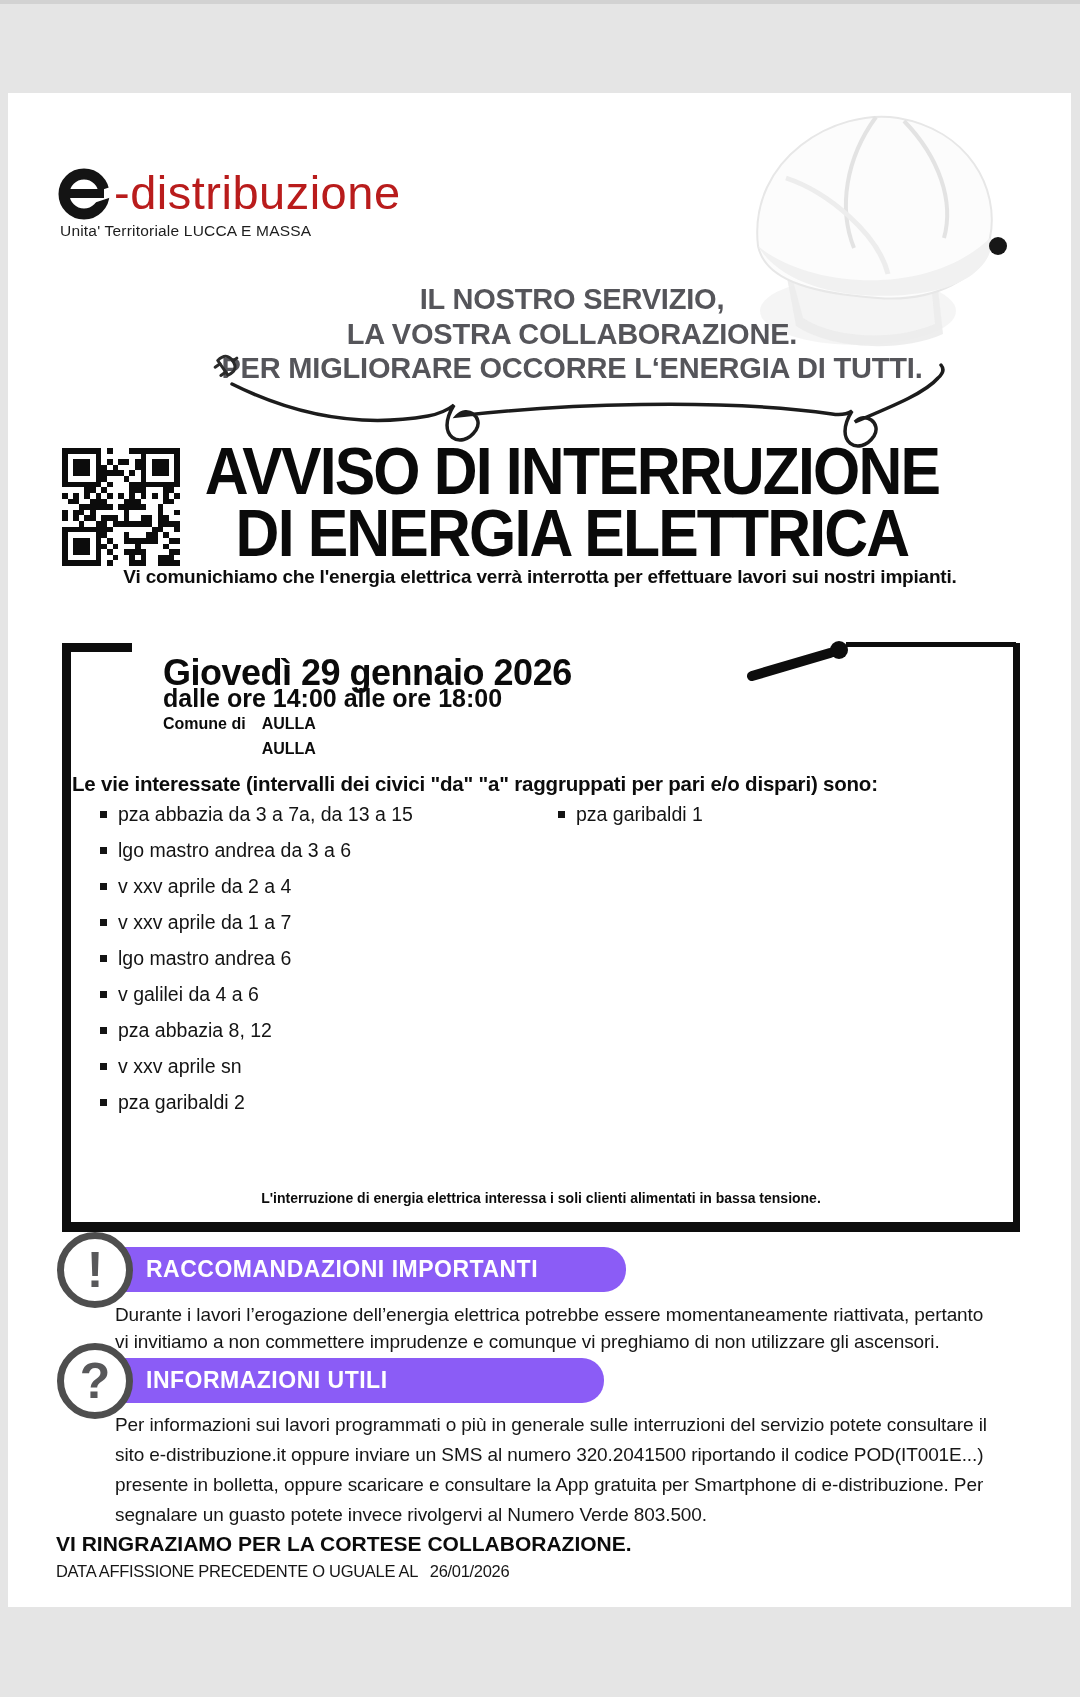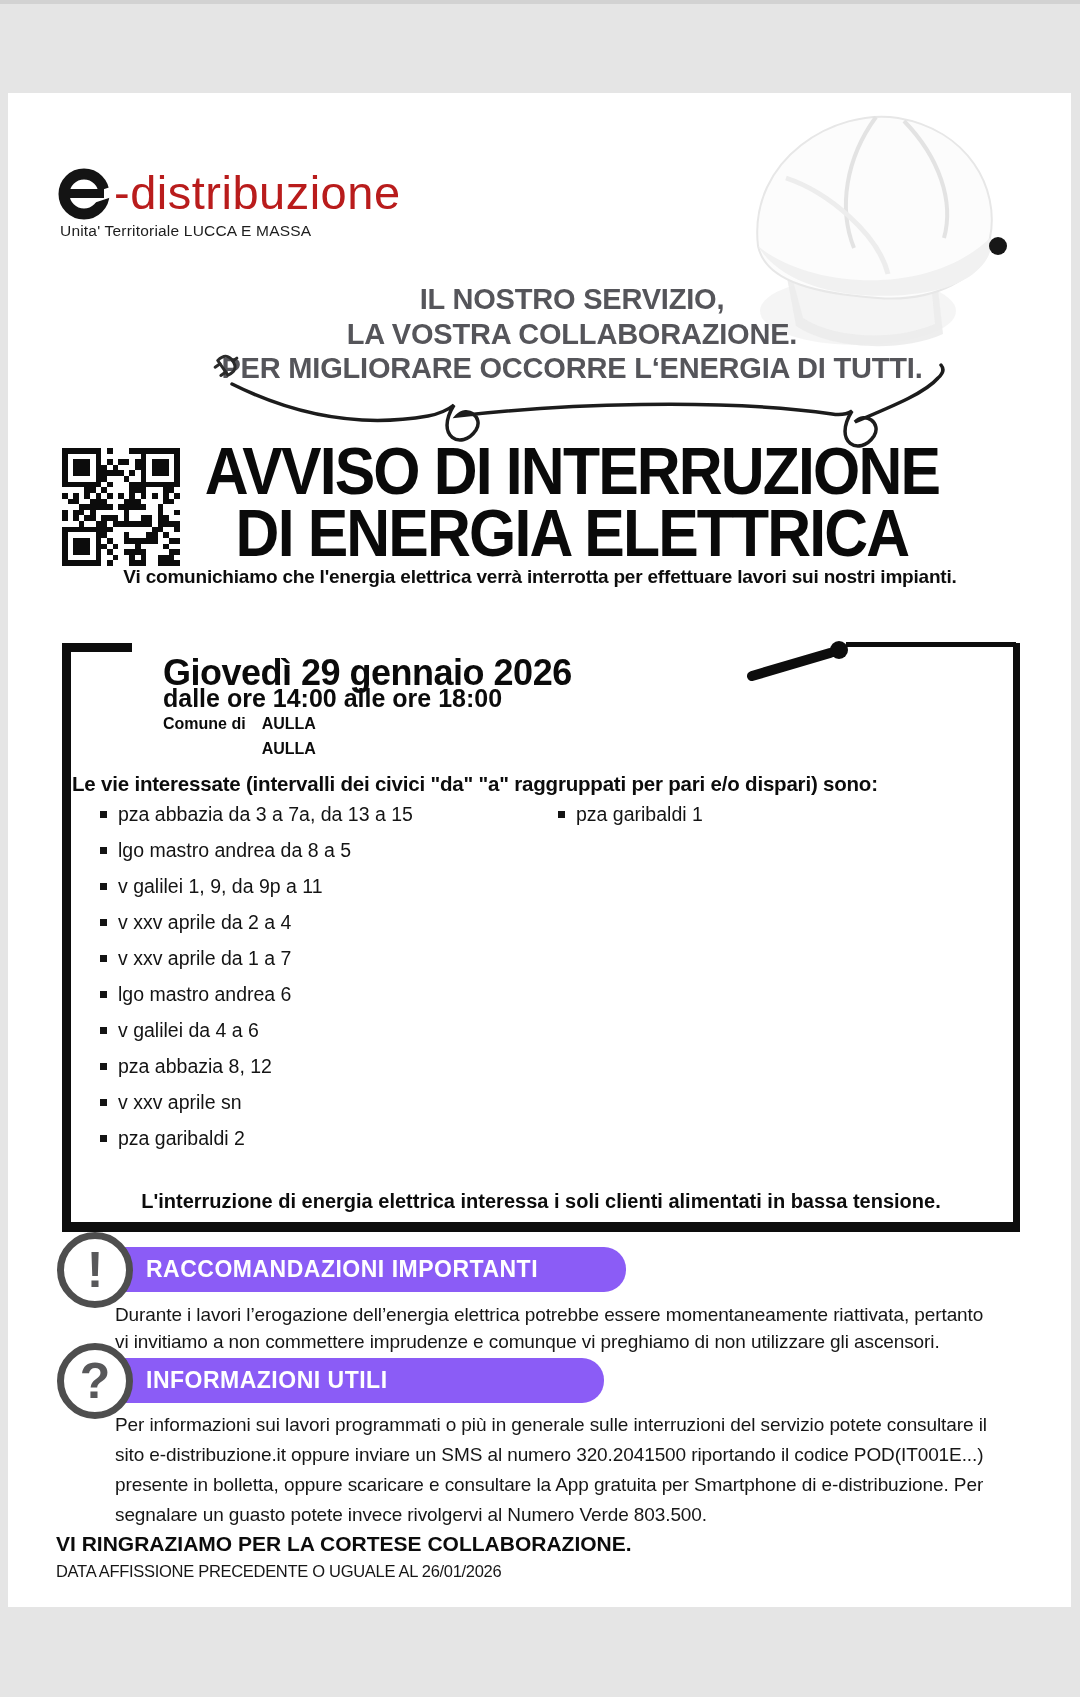--- a/index.html
+++ b/index.html
@@ -48,42 +48,42 @@
   #outage-time{left:163px;top:684px;font-size:25px;font-weight:bold;color:#0b0b0b;}
   #comune-grid{left:163px;top:715px;display:grid;grid-template-columns:auto auto;column-gap:16px;
       font-size:16px;font-weight:bold;color:#0b0b0b;row-gap:7px;}
   #streets-header{left:72px;top:772px;font-size:20.5px;font-weight:bold;color:#0c0c0c;letter-spacing:-0.2px;}
   .street-col{width:450px;}
   #streets-col1{left:100px;top:803px;}
   #streets-col2{left:558px;top:803px;}
   .street-item{display:flex;align-items:center;margin-bottom:13px;height:23px;
       font-size:19.5px;color:#141414;}
   .street-item .bullet{width:7px;height:7px;background:#141414;margin-right:11px;flex:0 0 auto;}
-  #box-note{left:62px;top:1190px;width:958px;text-align:center;font-size:20px;font-weight:bold;color:#0c0c0c;}
+  #box-note{left:62px;top:1190px;width:958px;text-align:center;font-size:14px;font-weight:bold;color:#0c0c0c;}
 
   
   .section-bar{height:45px;background:#8b5cf6;border-radius:0 22px 22px 0;
       display:flex;align-items:center;padding-left:50px;box-sizing:border-box;
       color:#ffffff;font-weight:bold;font-size:23px;letter-spacing:.5px;}
   #bar-raccomandazioni{left:96px;top:1247px;width:530px;}
   #bar-informazioni{left:96px;top:1358px;width:508px;}
   .badge{width:62px;height:62px;border-radius:50%;background:#ffffff;border:7px solid #4e4e4e;
       display:flex;align-items:center;justify-content:center;
       font-weight:bold;font-size:50px;color:#58585a;line-height:1;}
   #badge-exclamation{left:57px;top:1232px;}
   #badge-question{left:57px;top:1343px;}
 
   .section-body{width:884px;font-size:19px;line-height:27px;color:#161616;letter-spacing:-0.1px;}
   #body-raccomandazioni{left:115px;top:1301px;}
   #body-informazioni{left:115px;top:1410px;line-height:30px;}
 
   
   #footer-thanks{left:56px;top:1532px;font-size:21px;font-weight:bold;color:#0c0c0c;}
   #footer-affix{left:56px;top:1562px;font-size:16.5px;color:#161616;letter-spacing:-0.3px;}
-  #footer-affix .dt{}
+  #footer-affix .dt{margin-left:8px;}
 </style>
 </head>
 <body>
 
 <div id="top-strip" class="abs"></div>
 <div id="poster" class="abs"></div>
 <div id="bottom-strip" class="abs"></div>
 
 <div id="logo" class="abs">
   <svg width="56" height="56" viewBox="0 0 56 56">
@@ -597,25 +597,21 @@
   <span>AULLA</span>
 </div>
 <div id="streets-header" class="abs">Le vie interessate (intervalli dei civici "da" "a" raggruppati per pari e/o dispari) sono:</div>
 <div id="streets-col1" class="abs street-col">
     <div class="street-item">
       <span class="bullet"></span>
       <span>pza abbazia da 3 a 7a, da 13 a 15</span>
     </div>
     <div class="street-item">
       <span class="bullet"></span>
-      <span>lgo mastro andrea da 8 a 5</span>
-    </div>
-    <div class="street-item">
-      <span class="bullet"></span>
-      <span>v galilei 1, 9, da 9p a 11</span>
+      <span>lgo mastro andrea da 3 a 6</span>
     </div>
     <div class="street-item">
       <span class="bullet"></span>
       <span>v xxv aprile da 2 a 4</span>
     </div>
     <div class="street-item">
       <span class="bullet"></span>
       <span>v xxv aprile da 1 a 7</span>
     </div>
     <div class="street-item">

